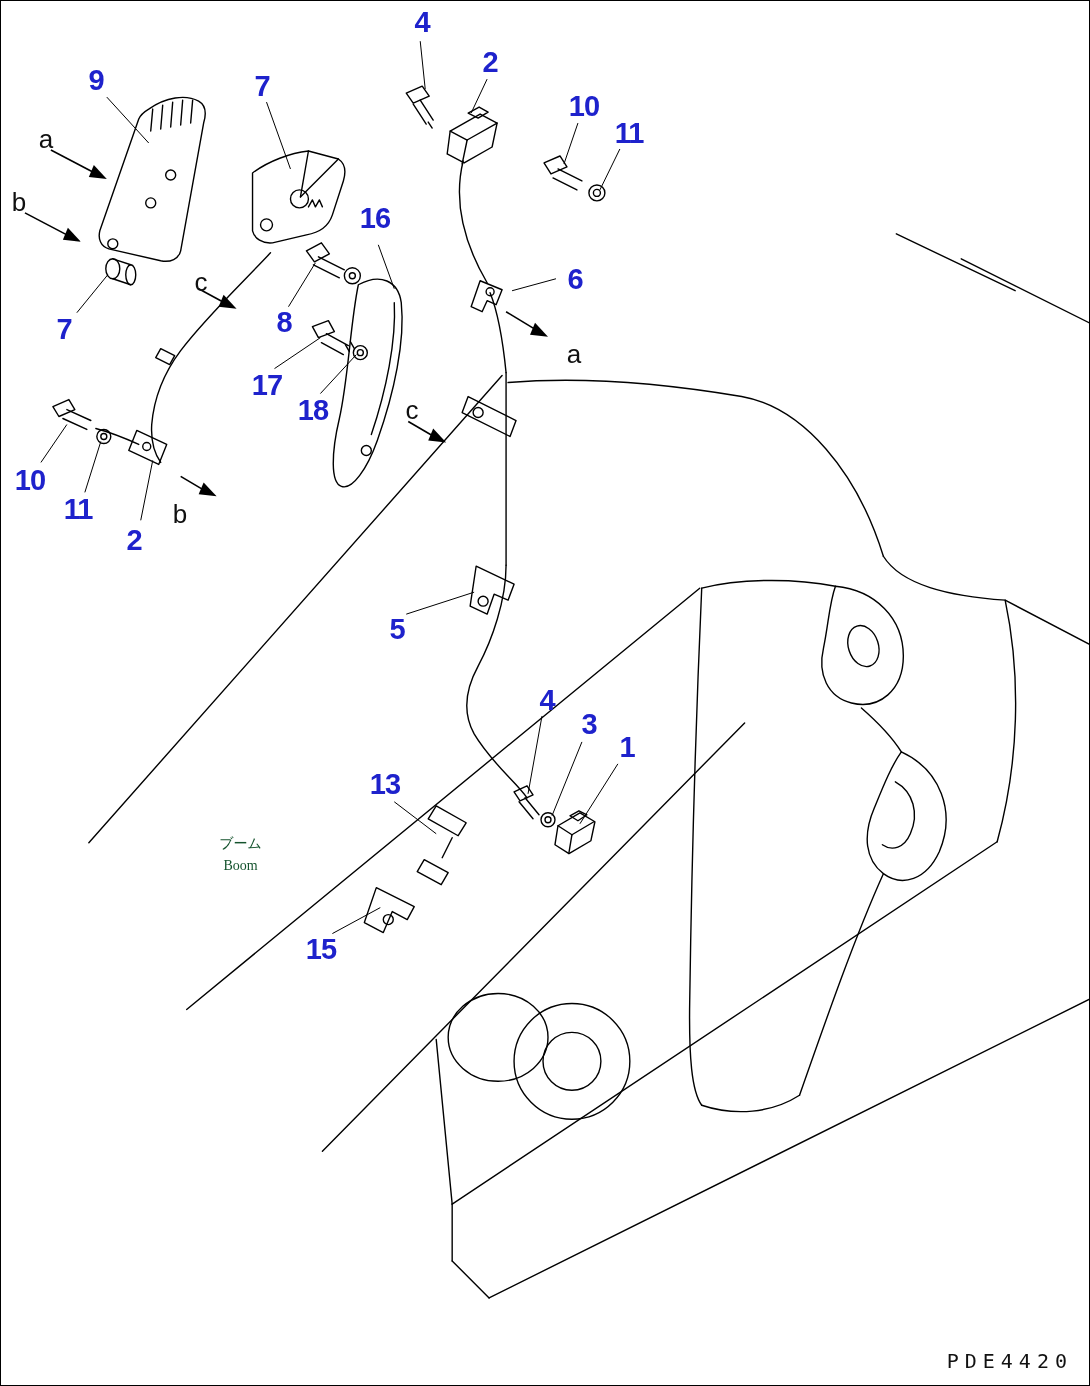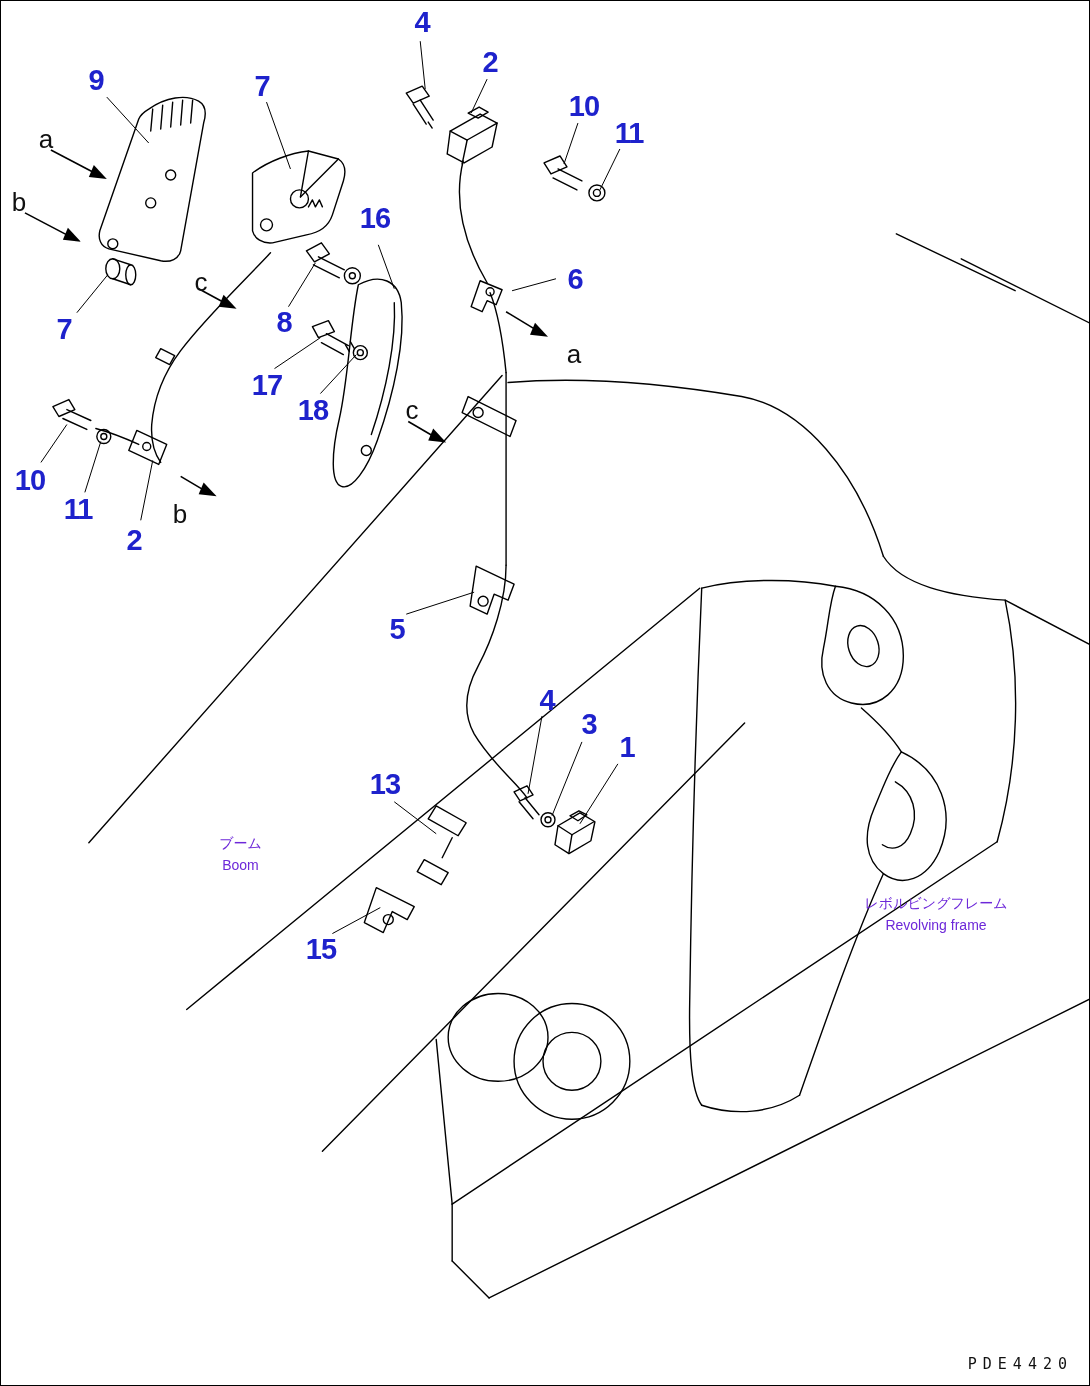--- a/index.html
+++ b/index.html
@@ -26,31 +26,31 @@
     position:absolute;
     transform:translate(-50%,-50%);
     color:#101010;
     font-size:26px;
     font-weight:400;
     white-space:nowrap;
   }
   .lbl{
     position:absolute;
     text-align:center;
-    color:#6d28d9;
-    font-family:Liberation Sans, sans-serif;
+    color:#14532d;
+    font-family:Liberation Serif, serif;
     font-size:14px;
     line-height:1.55;
     white-space:nowrap;
   }
   .code{
     position:absolute;
     right:16px;bottom:12px;
     font-family:"DejaVu Sans Mono", monospace;
-    font-size:15px;
+    font-size:20px;
     letter-spacing:6px;
     color:#111;
   }
 </style>
 </head>
 <body>
 
 <div class="page">
 
   <svg class="art" viewBox="0 0 1090 1386" xmlns="http://www.w3.org/2000/svg">
@@ -326,20 +326,16 @@
   <div class="viewletter" style="left:18px;top:201px">b</div>
   <div class="viewletter" style="left:200px;top:281px">c</div>
   <div class="viewletter" style="left:573px;top:353px">a</div>
   <div class="viewletter" style="left:411px;top:409px">c</div>
   <div class="viewletter" style="left:179px;top:513px">b</div>
 
   <div class="lbl" style="left:192px;top:832px;width:95px">
     <div>ブーム</div>
     <div>Boom</div>
   </div>
-  <div class="lbl" style="left:830px;top:892px;width:210px">
-    <div>レボルビングフレーム</div>
-    <div>Revolving frame</div>
-  </div>
 
   <div class="code">PDE4420</div>
 
 </div>
 
 </body></html>

